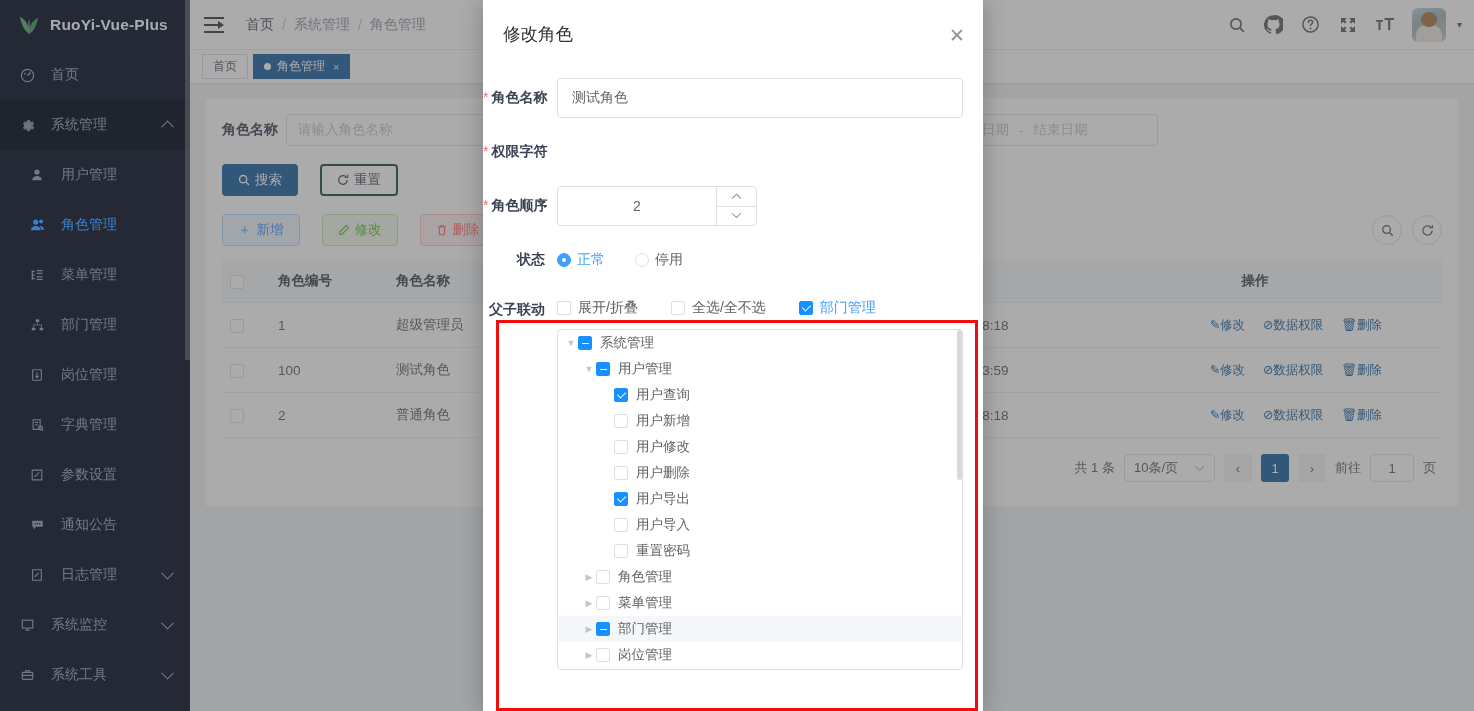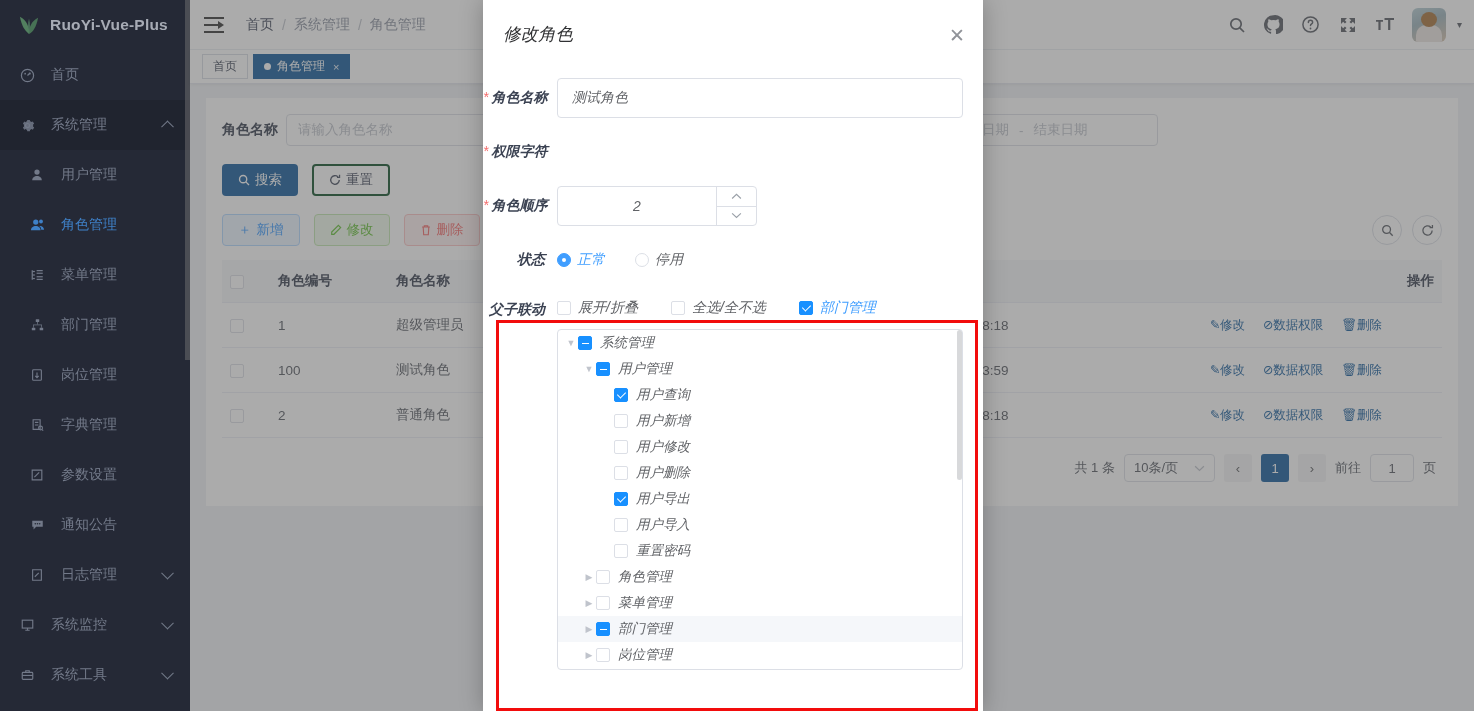--- a/index.html
+++ b/index.html
@@ -75,21 +75,21 @@
   .tab .x { margin-left: 8px; font-size: 11px; opacity: .9; }
 
   .content { padding: 14px 16px 0 16px; }
   .panel { background: #fff; padding: 16px 16px 8px 16px; }
   .searchrow { display: flex; align-items: center; gap: 8px; flex-wrap: nowrap; }
   .fld-label { font-size: 14px; font-weight: bold; color: #3c4353; white-space: nowrap; }
   .inp {
     height: 32px; border: 1px solid #dcdfe6; border-radius: 4px; background: #fff;
     display: flex; align-items: center; padding: 0 11px; color: #c0c4cc; font-size: 13.5px;
   }
-  .btnrow { display: flex; gap: 14px; margin-top: 18px; align-items:center;}
+  .btnrow { display: flex; gap: 22px; margin-top: 18px; align-items:center;}
   .btn { height: 32px; border-radius: 4px; padding: 0 15px; font-size: 13.5px; display: flex; align-items: center; gap: 5px; cursor:pointer; border:1px solid transparent;}
   .btn-primary { background: #1a5f9e; color: #fff; }
   .btn-default { background: #fff; color: #4a5163; border: 2px solid #14532d; }
   .btn-pl { background:#ecf5ff; color:#409eff; border:1px solid #b3d8ff;}
   .btn-suc { background:#f0f9eb; color:#67c23a; border:1px solid #c2e7b0;}
   .btn-dan { background:#fef0f0; color:#f56c6c; border:1px solid #fbc4c4;}
   .btn-warn{ background:#fdf6ec; color:#e6a23c; border:1px solid #f5dab1;}
   .circle-btn { width: 30px; height: 30px; border-radius: 50%; border: 1px solid #dcdfe6; display:flex;align-items:center;justify-content:center; color:#5a5e66;}
 
   table.tbl { width: 100%; border-collapse: collapse; margin-top: 14px; font-size: 13.5px; }
@@ -102,21 +102,21 @@
   .pg-box.cur { background: #1a5f9e; color: #fff; }
   .pg-sel { height: 28px; border: 1px solid #dcdfe6; border-radius: 4px; display: flex; align-items: center; gap: 16px; padding: 0 9px; }
   .pg-inp { width: 44px; height: 28px; border: 1px solid #dcdfe6; border-radius: 4px; display:flex;align-items:center;justify-content:center;}
 
   .dim { position:absolute; left:190px; top:0; right:0; bottom:0; background: rgba(80,80,80,.48); }
   .dim-left { position:absolute; left:0; top:0; width:190px; height:711px; background: rgba(60,60,70,.30);}
 
   
   .modal {
     position: absolute; left: 483px; top: 0; width: 500px; height: 711px;
-    background: #fff; box-shadow: 0 1px 22px rgba(0,0,0,.25); font-style: italic;
+    background: #fff; box-shadow: 0 1px 22px rgba(0,0,0,.25);
   }
   .modal-head { height: 78px; padding: 22px 20px 0 20px; position: relative; }
   .modal-title { font-size: 17.5px; color: #303133; }
   .modal-close { position: absolute; right: 18px; top: 26px; font-size: 19px; color: #909399; cursor: pointer; line-height:1;}
   .form { padding: 0 20px 0 0; }
   .frow { display: flex; align-items: center; margin-bottom: 25px; }
   .flabel { width: 74px; text-align: right; font-size: 14px; font-weight: bold; color: #3c4353; padding-right: 12px; white-space: nowrap; }
   .flabel .req { color: #f56c6c; margin-right: 3px; font-weight: normal; }
   .finput {
     flex: 1; height: 40px; border: 1px solid #dcdfe6; border-radius: 4px;
@@ -481,21 +481,21 @@
         <table class="tbl">
           <thead>
             <tr>
               <th style="width:48px;"><span class="cb"></span></th>
               <th style="width:118px;">角色编号</th>
               <th style="width:150px;">角色名称</th>
               <th style="width:160px;"></th>
               <th style="width:140px;"></th>
               <th style="width:110px;"></th>
               <th style="width:120px;">时间</th>
-              <th style="text-align:right;">操作</th>
+              <th style="text-align:center;">操作</th>
             </tr>
           </thead>
           <tbody>
             <tr>
               <td><span class="cb"></span></td>
               <td>1</td>
               <td>超级管理员</td>
               <td></td>
               <td></td>
               <td></td>

